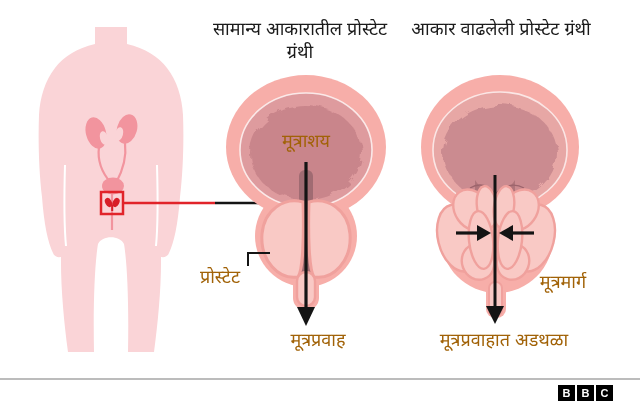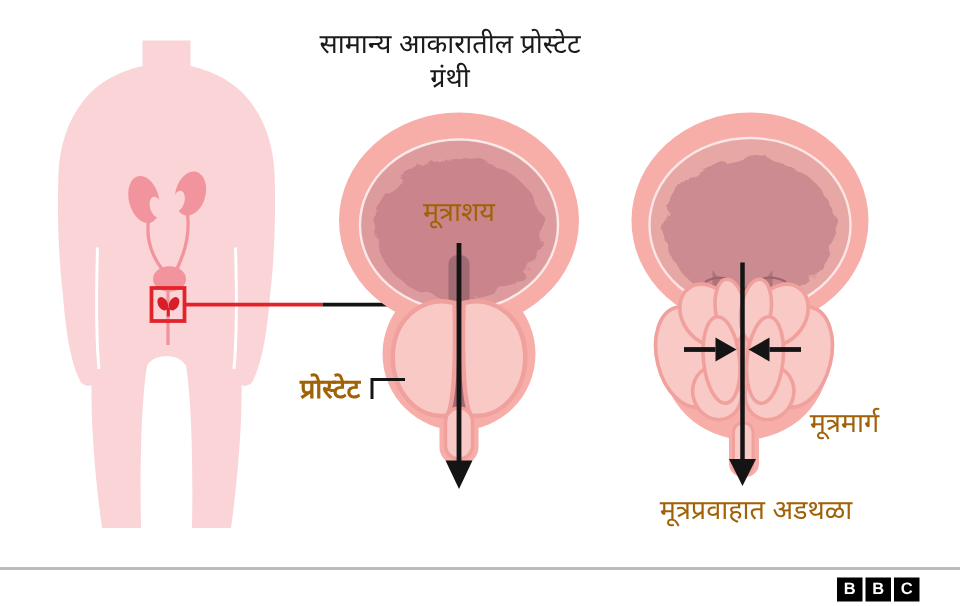--- a/index.html
+++ b/index.html
@@ -110,25 +110,27 @@
 
       <line x1="456" y1="233" x2="477" y2="233" stroke="#141414" stroke-width="3.2"></line>
       <polygon points="477,225 477,241 491,233" fill="#141414"></polygon>
       <line x1="534" y1="233" x2="513" y2="233" stroke="#141414" stroke-width="3.2"></line>
       <polygon points="513,225 513,241 499,233" fill="#141414"></polygon>
     </g>
   </svg>
 
   <div class="title" style="left:300px;top:18px;width:200px;">सामान्य आकारातील प्रोस्टेट ग्रंथी</div>
 
+  <div class="title" style="left:501px;top:18px;width:212px;">आकार वाढलेली प्रोस्टेट ग्रंथी</div>
 
   <div class="label" style="left:306px;top:130px;">मूत्राशय</div>
 
-  <div class="label" style="left:220px;top:248px;font-weight:bold;">प्रोस्टेट</div>
+  <div class="label" style="left:220px;top:266px;">प्रोस्टेट</div>
 
+  <div class="label" style="left:318px;top:329px;">मूत्रप्रवाह</div>
 
   <div class="label" style="left:504px;top:329px;">मूत्रप्रवाहात अडथळा</div>
 
   <div class="label" style="left:563px;top:271px;">मूत्रमार्ग</div>
 
   <div class="divider"></div>
   <div class="bbc">
     <span class="sq">B</span>
     <span class="sq">B</span>
     <span class="sq">C</span>

